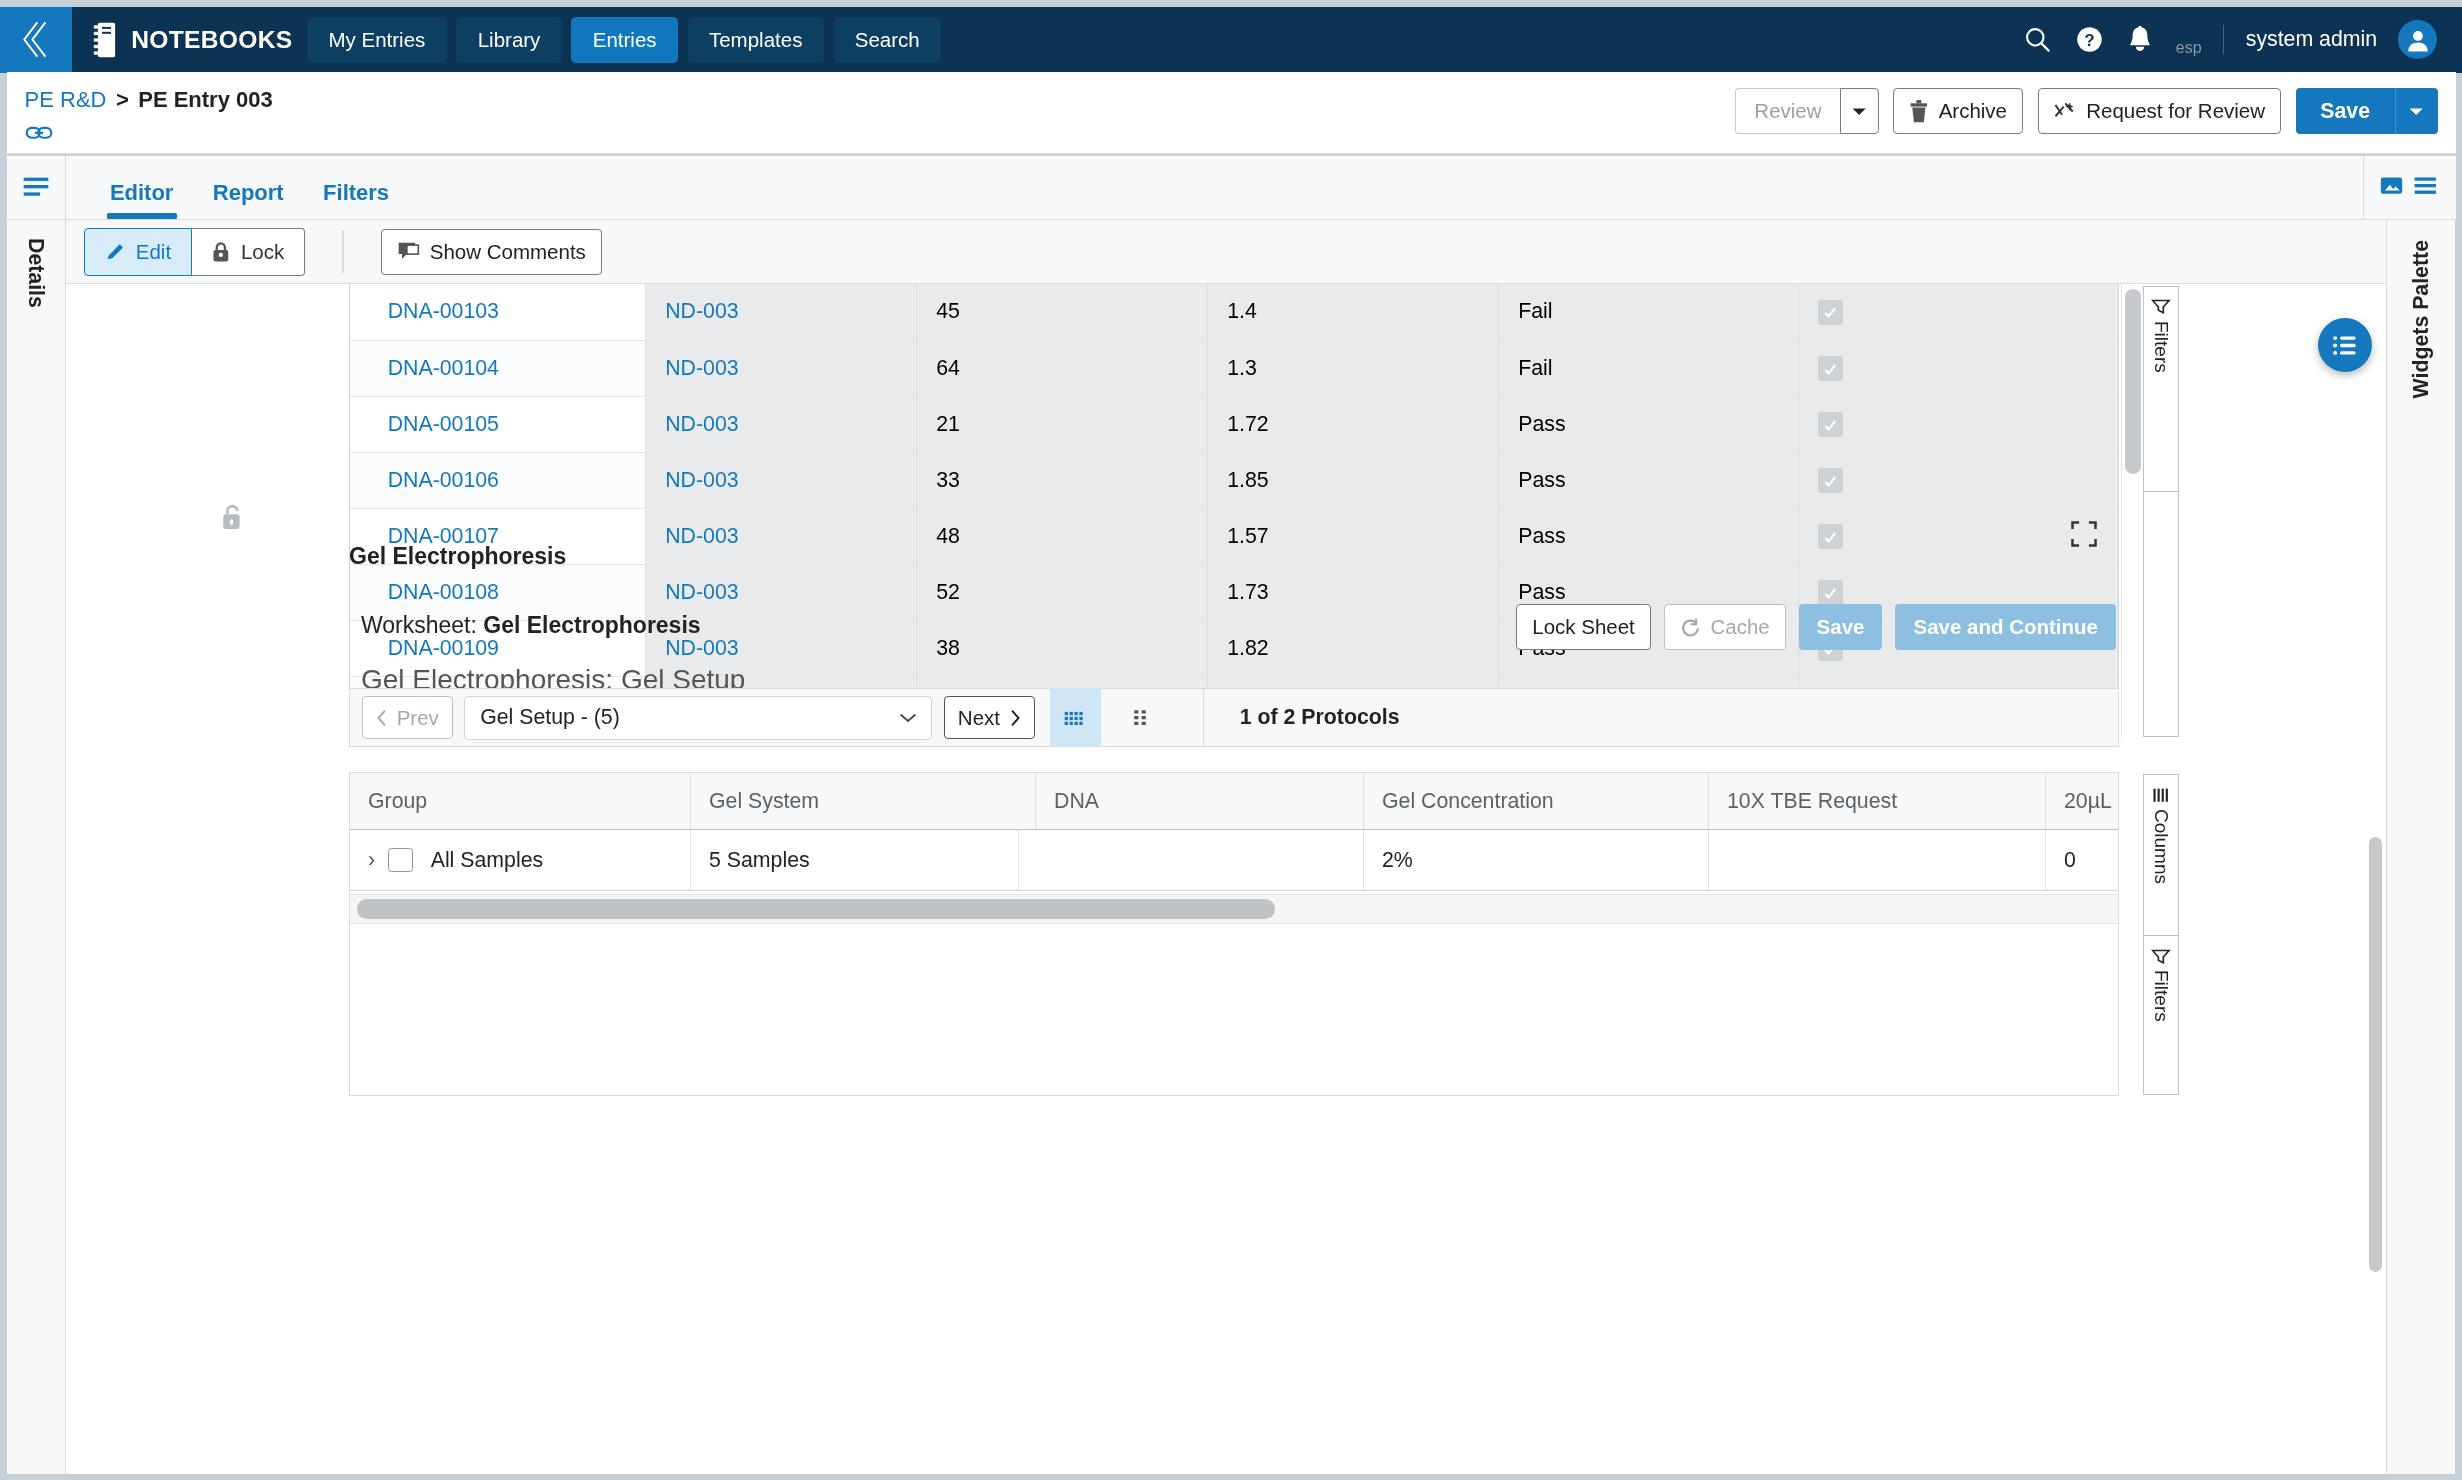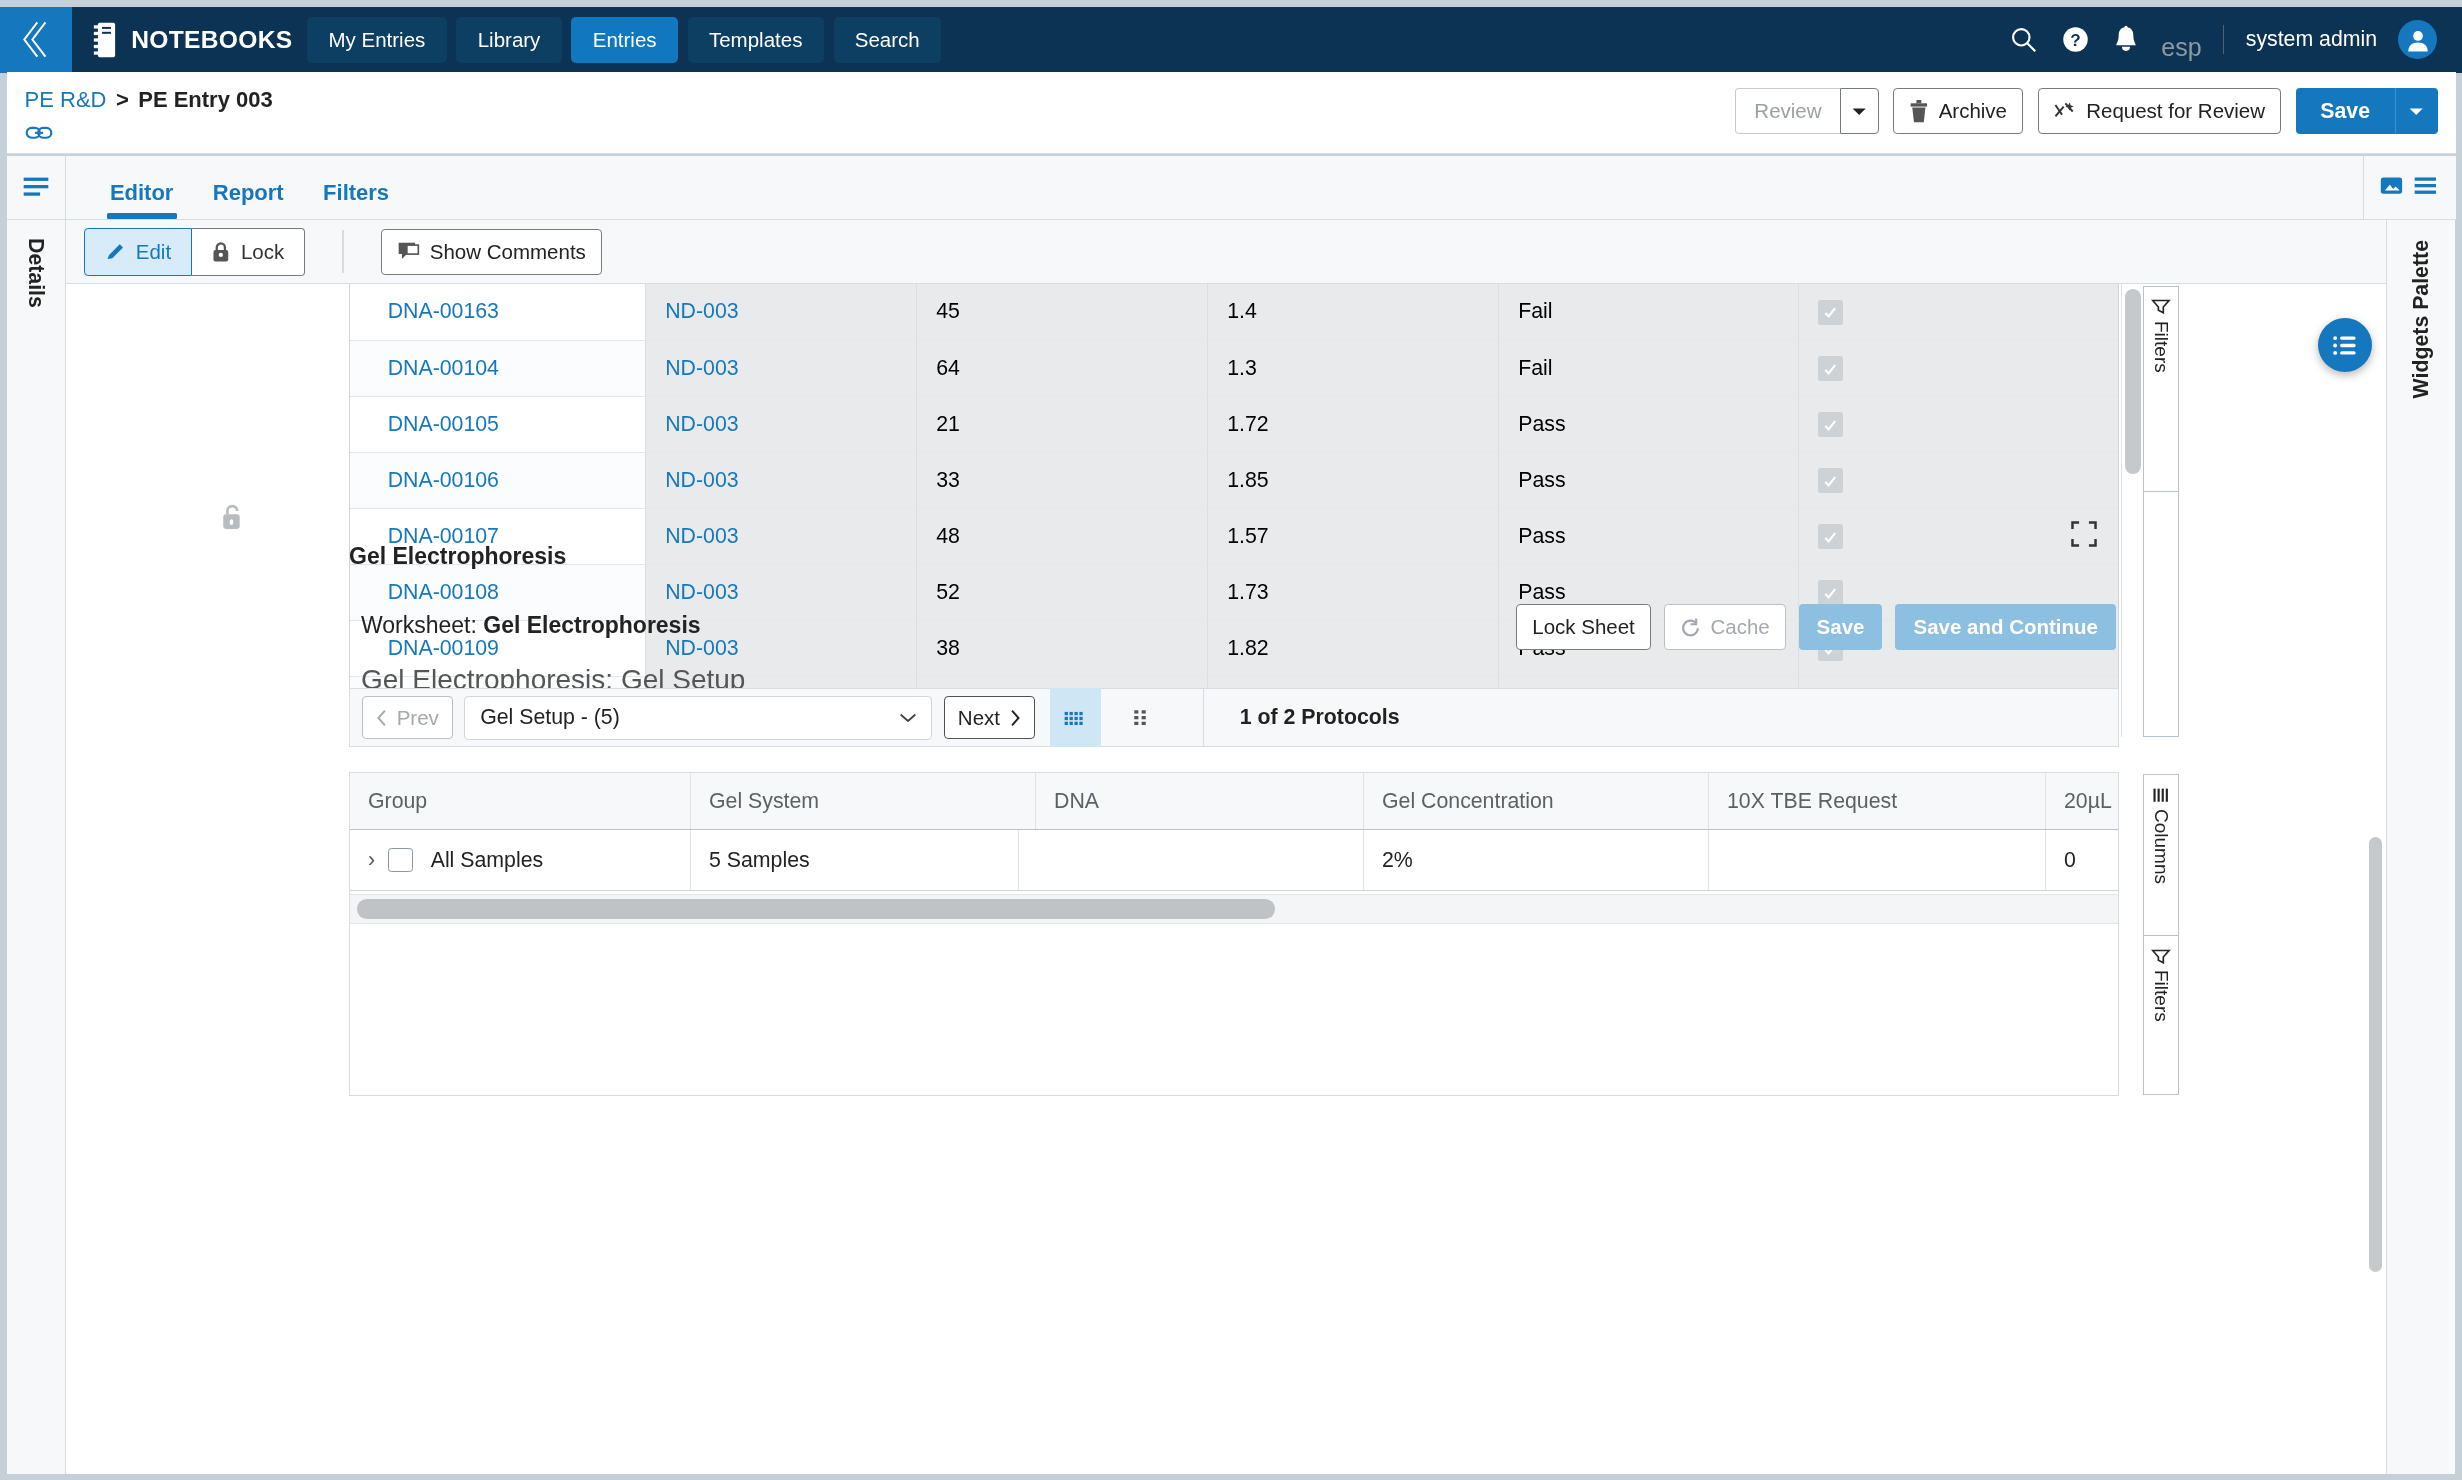--- a/index.html
+++ b/index.html
@@ -50,21 +50,21 @@
     font-size: 20.5px; border-radius: 4.9px;
     display: flex; align-items: center; justify-content: center;
     cursor: pointer; white-space: nowrap;
   }
   .navtab.active { background: #1177bf; }
   .topright {
     margin-left: auto; margin-right: 24.6px;
     display: flex; align-items: center; gap: 21.3px; flex: none;
   }
   .ticon { cursor: pointer; display: flex; align-items: center; justify-content: center; }
-  .esp-label { color: #8d9aa6; font-size: 25px; margin-top: 16px; }
+  .esp-label { color: #8d9aa6; font-size: 16px; margin-top: 16px; }
   .vbar { width: 1.6px; height: 29.5px; background: #4d6275; }
   .admin-name { color: #ffffff; font-size: 21.3px; white-space: nowrap; }
   .avatar {
     width: 39px; height: 39px; border-radius: 50%;
     background: #1577bd; display: flex; align-items: center; justify-content: center;
     cursor: pointer;
   }
 
   
   .crumbbar {
@@ -573,21 +573,21 @@
     </span>
   </div>
 
   <div class="canvas">
     <div class="canvas-gutter"></div>
 
     <div class="dnatable">
       <table>
         <tbody>
           <tr>
-            <td><a class="dnalink indent">DNA-00163</a></td>
+            <td><a class="dnalink indent">DNA-00103</a></td>
             <td><a class="dnalink">ND-003</a></td>
             <td>45</td>
             <td>1.4</td>
             <td>Fail</td>
             <td><span class="chk-ro">
                   <svg width="16.4" height="16.4" viewBox="0 0 20 20">
                     <path d="M4 11 L8 15 L16 5" fill="none" stroke="#fff" stroke-width="2.6"></path>
                   </svg>
                 </span></td>
           </tr>

